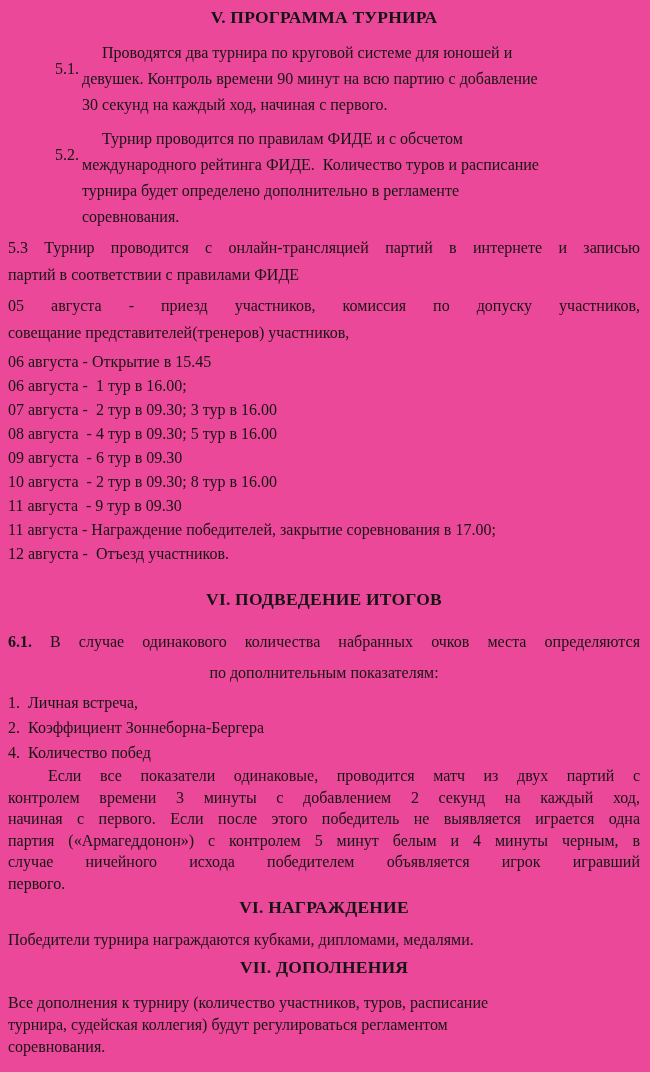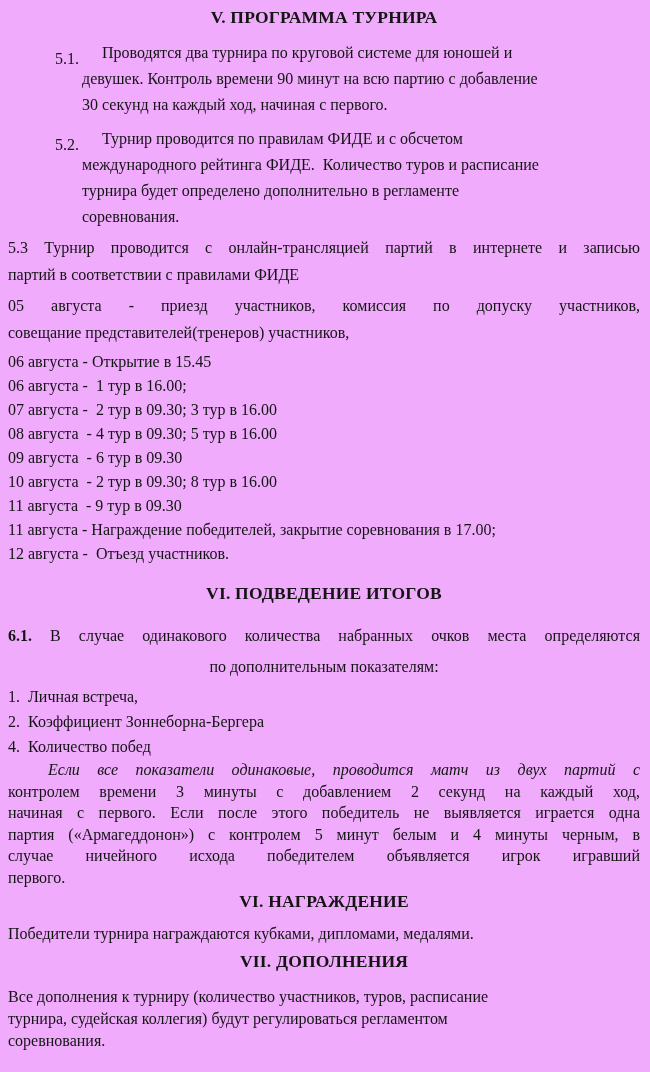--- a/index.html
+++ b/index.html
@@ -3,47 +3,47 @@
 <meta charset="utf-8">
 <style>
   html,body{margin:0;padding:0;}
   body{
     width:650px;height:1072px;overflow:hidden;background:#ffffff;
   }
   .page{
     box-sizing:border-box;width:650px;height:1072px;
     padding:6px 10px 0 8px;
     font-family:"Liberation Serif","DejaVu Serif",serif;
-    font-size:16px;color:#141414;background:#f0abfc;
+    font-size:16px;color:#141414;background:#ec4899;
   }
   .doc-h{
     font-size:17.5px;line-height:22px;font-weight:bold;
     text-align:center;margin:0;letter-spacing:0.2px;
   }
   
   .clause{position:relative;padding-left:74px;line-height:26px;margin:0;}
-  .clause .clause-num{position:absolute;left:47px;top:6px;}
+  .clause .clause-num{position:absolute;left:47px;top:16px;}
   .clause-body > div:first-child{text-indent:20px;}
   .c51{margin-top:12px;}
   .c52{margin-top:8px;}
   
   .lines > div{white-space:pre-wrap;}
   .lines > div.jfull{white-space:normal;text-align:justify;text-align-last:justify;}
   .c53{margin-top:4px;line-height:27px;}
   .aug05{margin-top:4px;line-height:27px;}
   .schedule{margin-top:4px;line-height:24px;}
-  .h-results{margin-top:16px;}
+  .h-results{margin-top:22px;}
   .p61{margin-top:16px;line-height:31px;}
   .p61-line1{text-align:justify;text-align-last:justify;}
   .p61-num{font-weight:bold;}
   .p61-line2{text-align:center;}
   .tiebreaks{margin-top:2px;line-height:25px;text-align:left;}
   .tiebreaks > div:last-child{}
   .playoff{margin-top:0;line-height:21.5px;}
-  .playoff > div:first-child{text-indent:40px;font-style:italic;}
+  .playoff > div:first-child{text-indent:40px;}
   .h-awards{margin-top:2px;}
   .awards-p{margin-top:10px;line-height:24px;}
   .h-additions{margin-top:4px;}
   .final{margin-top:14px;line-height:22px;}
 </style>
 </head>
 <body>
 
 <div class="page">
 

